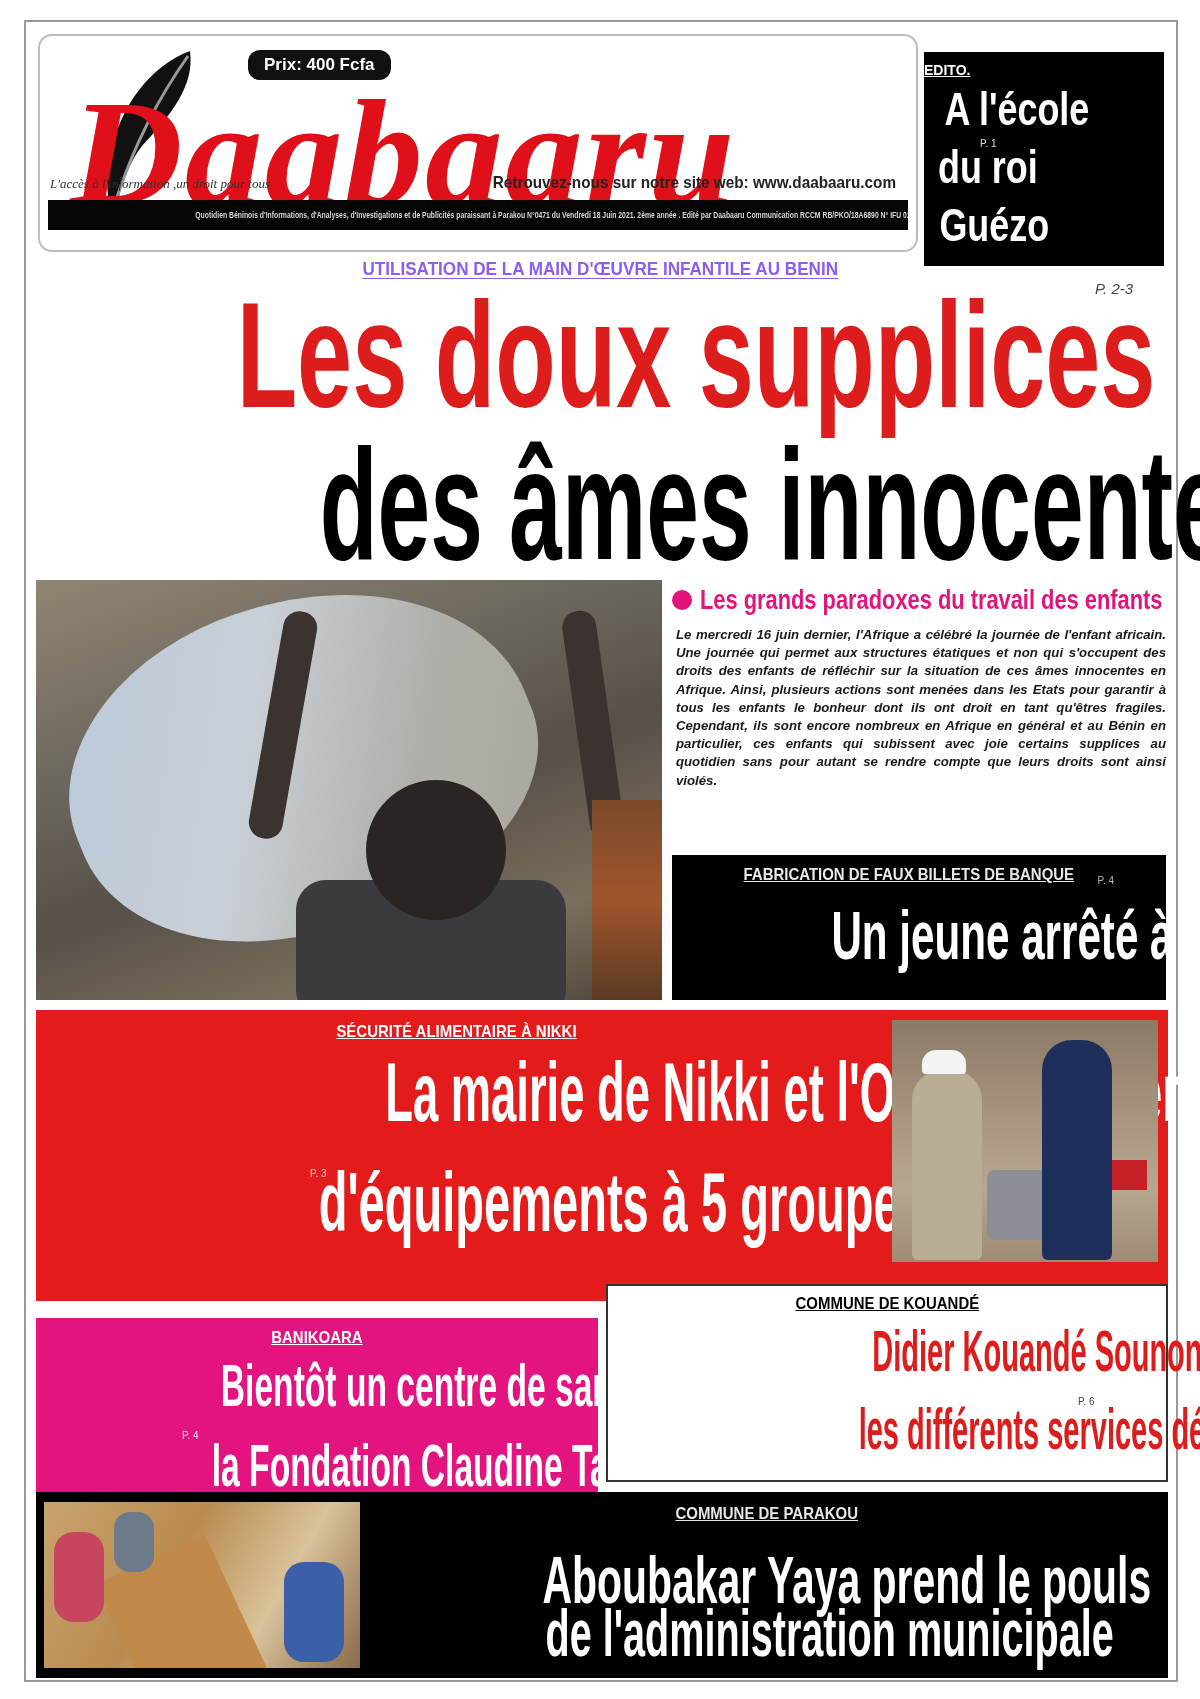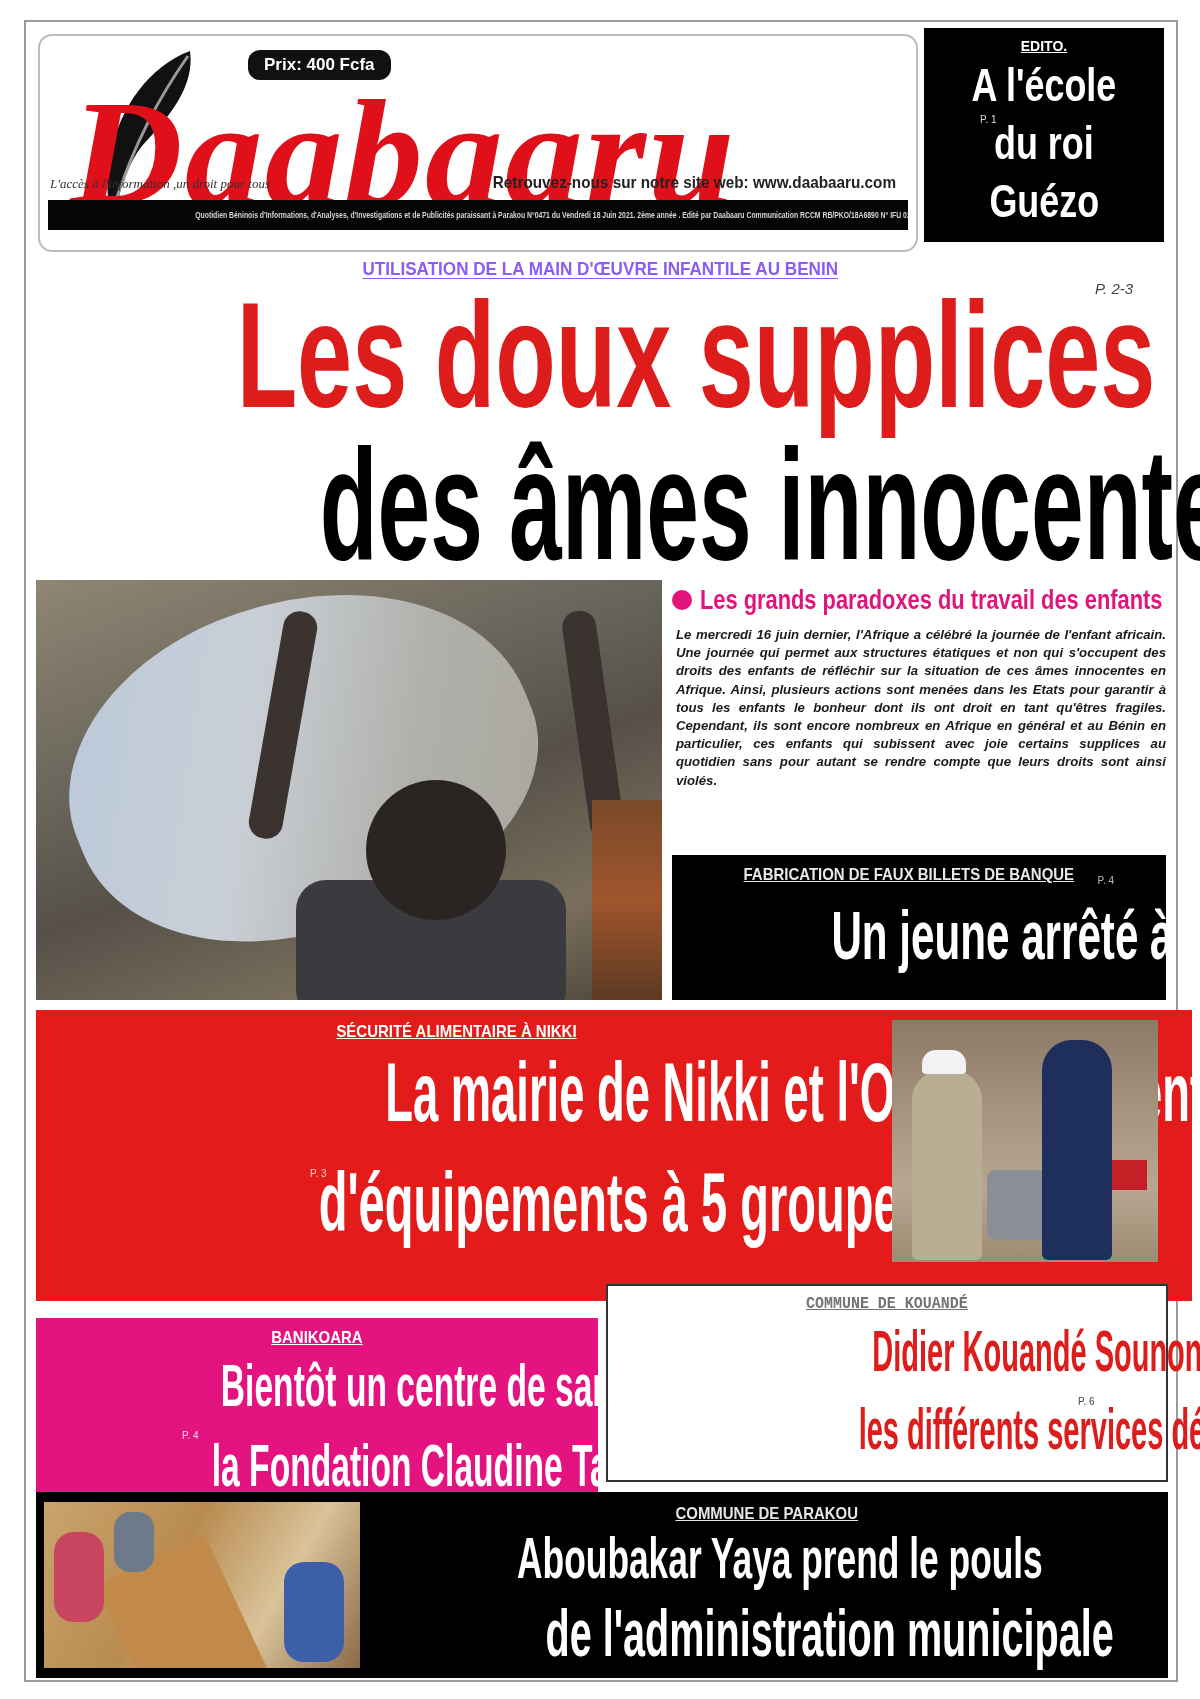--- a/index.html
+++ b/index.html
@@ -27,21 +27,21 @@
           font-weight:bold; font-size:15.5px; line-height:18px; color:#222; }
   .tagline { position:absolute; left:10px; top:140px; font-family:"Liberation Serif", serif;
              font-style:italic; font-size:13px; color:#333; }
   .website { position:absolute; right:20px; top:137px; font-size:17px; color:#222; font-weight:bold;
              transform:scaleX(0.9); transform-origin:right top; }
   .strip { position:absolute; left:8px; right:8px; top:164px; height:30px; background:#050505;
            color:#d8d8d8; font-size:9.5px; font-weight:bold; line-height:30px; overflow:hidden;
            white-space:nowrap; text-align:center; }
 
   
-  .edito { left:924px; top:28px; width:240px; height:214px; background:#000; color:#fff; text-align:center; }
+  .edito { left:924px; top:52px; width:240px; height:214px; background:#000; color:#fff; text-align:left; }
   .edito .kicker { position:absolute; left:0; right:0; top:10px; font-size:14px; font-weight:bold; text-decoration:underline; }
   .edito .line { position:absolute; left:0; right:0; font-size:46px; font-weight:bold; line-height:1; }
   .edito .pg { position:absolute; left:56px; top:86px; font-size:10px; color:#ddd; }
 
   
   .main-kicker { top:258px; font-size:19px; font-weight:bold; color:#8b5cf6; }
   .main-kicker span { text-decoration:underline; text-underline-offset:3px; display:inline-block; transform:scaleX(0.9); }
   .main-pg { left:1095px; top:280px; font-size:15px; color:#444;font-style:italic; }
   .h-red { top:280px; color:#dd1c1c; font-size:150px; line-height:1; }
   .h-black { top:425px; color:#000; font-size:158px; line-height:1; }
@@ -65,21 +65,21 @@
                   font-weight:bold; color:#1a1a1a; text-align:justify; }
 
   
   .box-bill { left:672px; top:855px; width:494px; height:145px; background:#000; color:#fff; }
   .box-bill .kicker { position:absolute; left:0; right:20px; top:10px; text-align:center; font-size:17px; font-weight:bold; color:#e8e8e8; }
   .box-bill .kicker span { text-decoration:underline; display:inline-block; transform:scaleX(0.88); }
   .box-bill .pg { position:absolute; right:52px; top:20px; font-size:10px; color:#bbb; }
   .box-bill .head-t { position:absolute; left:0; right:0; top:46px; text-align:center; font-size:68px; font-weight:bold; line-height:1; }
 
   
-  .band-red { left:36px; top:1010px; width:1132px; height:291px; background:#e31b1b;padding-left:24px; }
+  .band-red { left:36px; top:1010px; width:1132px; height:291px; background:#e31b1b; }
   .band-red .kicker { position:absolute; left:0; width:840px; top:12px; text-align:center; font-size:17px; font-weight:bold; color:#fff; }
   .band-red .kicker span { text-decoration:underline; display:inline-block; transform:scaleX(0.88); }
   .band-red .l1 { position:absolute; left:0; width:850px; top:40px; text-align:center; color:#fff; font-size:84px; line-height:1; }
   .band-red .l2 { position:absolute; left:0; width:850px; top:150px; text-align:center; color:#fff; font-size:84px; line-height:1; }
   .band-red .pg { position:absolute; left:274px; top:158px; font-size:10px; color:#ffd0d0; }
   .photo2 { position:absolute; left:856px; top:10px; width:266px; height:242px; overflow:hidden;
             background:linear-gradient(180deg,#8a7a66 0%,#a89580 40%,#b7a790 70%,#9d8b73 100%); }
   .p2-man1 { position:absolute; left:20px; top:50px; width:70px; height:190px; background:#b9ae94; border-radius:30px 30px 6px 6px; }
   .p2-man2 { position:absolute; left:150px; top:20px; width:70px; height:220px; background:#1f2f5c; border-radius:30px 30px 6px 6px; }
   .p2-cap { position:absolute; left:30px; top:30px; width:44px; height:24px; background:#f3f3f3; border-radius:14px 14px 4px 4px; }
@@ -89,37 +89,37 @@
   
   .box-pink { left:36px; top:1318px; width:562px; height:200px; background:#e3147f; color:#fff; }
   .box-pink .kicker { position:absolute; left:0; right:0; top:10px; text-align:center; font-size:17px; font-weight:bold; }
   .box-pink .kicker span { text-decoration:underline; display:inline-block; transform:scaleX(0.88); }
   .box-pink .l1 { position:absolute; left:0; right:0; top:38px; text-align:center; font-size:60px; line-height:1; }
   .box-pink .l2 { position:absolute; left:0; right:0; top:118px; text-align:center; font-size:60px; line-height:1; }
   .box-pink .pg { position:absolute; left:146px; top:112px; font-size:10px; color:#ffd6ea; }
 
   
   .box-kou { left:606px; top:1284px; width:562px; height:198px; border:2px solid #333; box-sizing:border-box; background:#fff; }
-  .box-kou .kicker { position:absolute; left:0; right:0; top:8px; text-align:center; font-size:17px; font-weight:bold; color:#737373;font-family:Liberation Mono, monospace; }
+  .box-kou .kicker { position:absolute; left:0; right:0; top:8px; text-align:center; font-size:17px; font-weight:bold; color:#000000; }
   .box-kou .kicker span { text-decoration:underline; display:inline-block; transform:scaleX(0.88); }
   .box-kou .l1 { position:absolute; left:0; right:0; top:36px; text-align:center; color:#dd1c1c; font-size:58px; line-height:1; }
   .box-kou .l2 { position:absolute; left:0; right:0; top:114px; text-align:center; color:#dd1c1c; font-size:58px; line-height:1; }
   .box-kou .pg { position:absolute; left:470px; top:110px; font-size:10px; color:#444; }
 
   
   .box-par { left:36px; top:1492px; width:1132px; height:186px; background:#000; color:#fff; }
   .photo3 { position:absolute; left:8px; top:10px; width:316px; height:166px; overflow:hidden;
             background:linear-gradient(120deg,#c9a46c 0%,#b98b50 40%,#d9c39a 70%,#8b6a48 100%); }
   .p3-table { position:absolute; left:80px; top:50px; width:120px; height:160px; background:#c28a4a; transform:rotate(-25deg); }
   .p3-p1 { position:absolute; left:10px; top:30px; width:50px; height:90px; background:#c7455f; border-radius:20px; }
   .p3-p2 { position:absolute; left:240px; top:60px; width:60px; height:100px; background:#3b5fa8; border-radius:20px; }
   .p3-p3 { position:absolute; left:70px; top:10px; width:40px; height:60px; background:#6d7a8a; border-radius:16px; }
   .box-par .kicker { position:absolute; left:330px; right:0; top:12px; text-align:center; font-size:17px; font-weight:bold; color:#e6e6e6; }
   .box-par .kicker span { text-decoration:underline; display:inline-block; transform:scaleX(0.88); }
-  .box-par .l1 { position:absolute; left:320px; right:0; top:38px; text-align:center; font-size:57px; line-height:1; }
+  .box-par .l1 { position:absolute; left:320px; right:0; top:55px; text-align:center; font-size:66px; line-height:1; }
   .box-par .l2 { position:absolute; left:320px; right:0; top:108px; text-align:center; font-size:66px; line-height:1; }
 </style>
 </head>
 <body>
 
 <div class="abs page-border"></div>
 
 <div class="abs masthead">
   <svg class="feather" viewBox="0 0 130 170">
     <path d="M110 5 C70 20, 40 60, 30 110 C25 135, 28 150, 30 165 L36 165 C40 140, 50 115, 62 100 C90 70, 115 40, 110 5 Z" fill="#111"></path>

